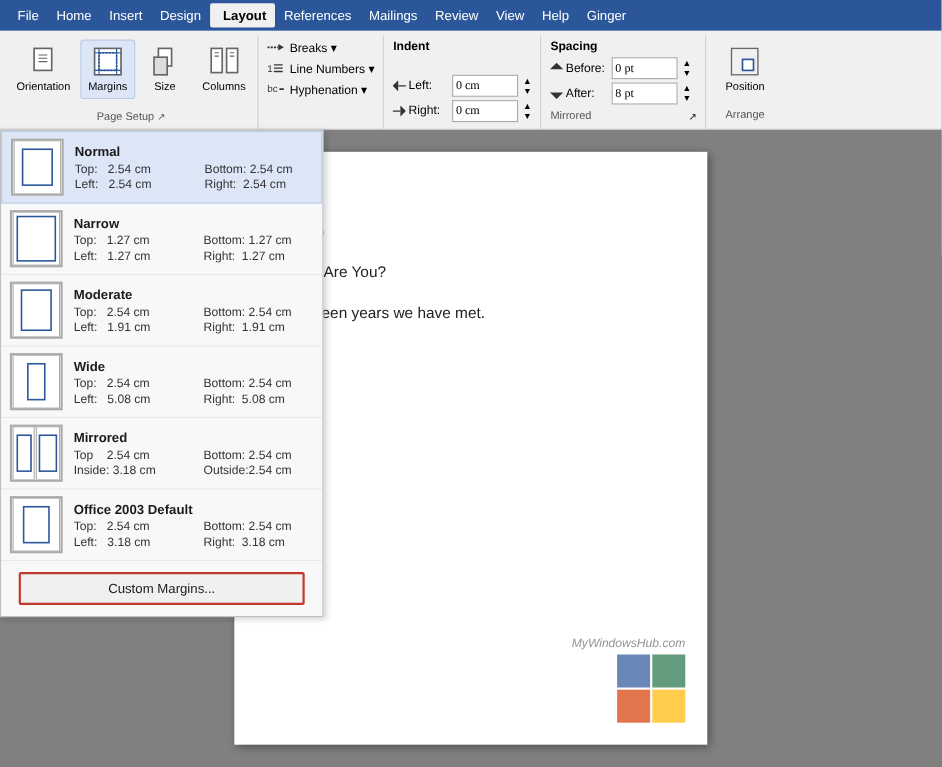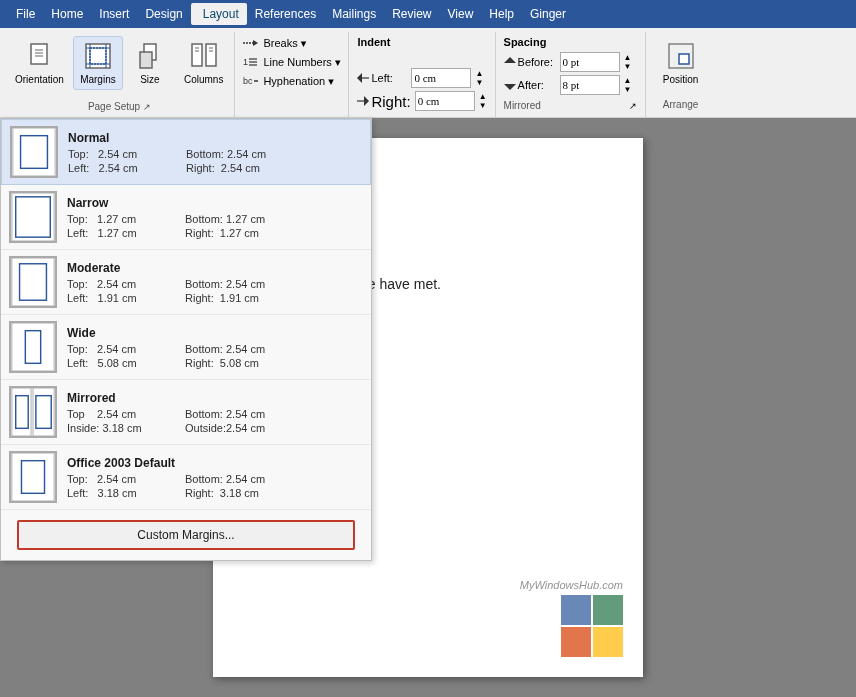--- a/index.html
+++ b/index.html
@@ -15,22 +15,22 @@
       padding: 0 8px;
       font-size: 12px;
     }
     .menu-bar span {
       padding: 4px 8px;
       cursor: pointer;
       border-radius: 2px;
     }
     .menu-bar .active-tab {
       background: #f0f0f0;
-      color: #0c4a6e;
-      font-weight: 400;
+      color: #000000;
+      font-weight: 700;
       padding-left: 12px;
     }
 
     
     .ribbon {
       background: #f0f0f0;
       border-bottom: 1px solid #d0d0d0;
       display: flex;
       align-items: stretch;
       height: 90px;
@@ -115,21 +115,21 @@
       width: 100%;
       margin-top: auto;
       padding-bottom: 2px;
     }
 
     
     .margins-dropdown {
       position: absolute;
       top: 118px;
       left: 0;
-      width: 372px;
+      width: 294px;
       background: #f8f8f8;
       border: 1px solid #c0c0c0;
       box-shadow: 2px 2px 6px rgba(0,0,0,0.2);
       z-index: 100;
     }
 
     .margin-item {
       display: flex;
       align-items: center;
       padding: 6px 8px;
@@ -347,21 +347,21 @@
             <line x1="5" y1="5" x2="12" y2="5" stroke="#333" stroke-width="1.2"></line>
           </svg>
         Left:</span>
       <input type="text" class="is-input" value="0 cm" style="">
       <div class="spinner-arrows">
           <span>▲</span>
           <span>▼</span>
         </div>
     </div>
     <div class="is-row">
-      <span style="font-size:15px; min-width:50px; display:flex; align-items:center; gap:2px;justify-content:flex-end;">
+      <span style="font-size:11px; min-width:50px; display:flex; align-items:center; gap:2px;">
         <svg width="12" height="10" viewBox="0 0 12 10">
             <line x1="0" y1="5" x2="7" y2="5" stroke="#333" stroke-width="1.2"></line>
             <polygon points="7,0 12,5 7,10" fill="#333"></polygon>
           </svg>
         Right:</span>
       <input type="text" class="is-input" value="0 cm" style="">
       <div class="spinner-arrows">
           <span>▲</span>
           <span>▼</span>
         </div>

